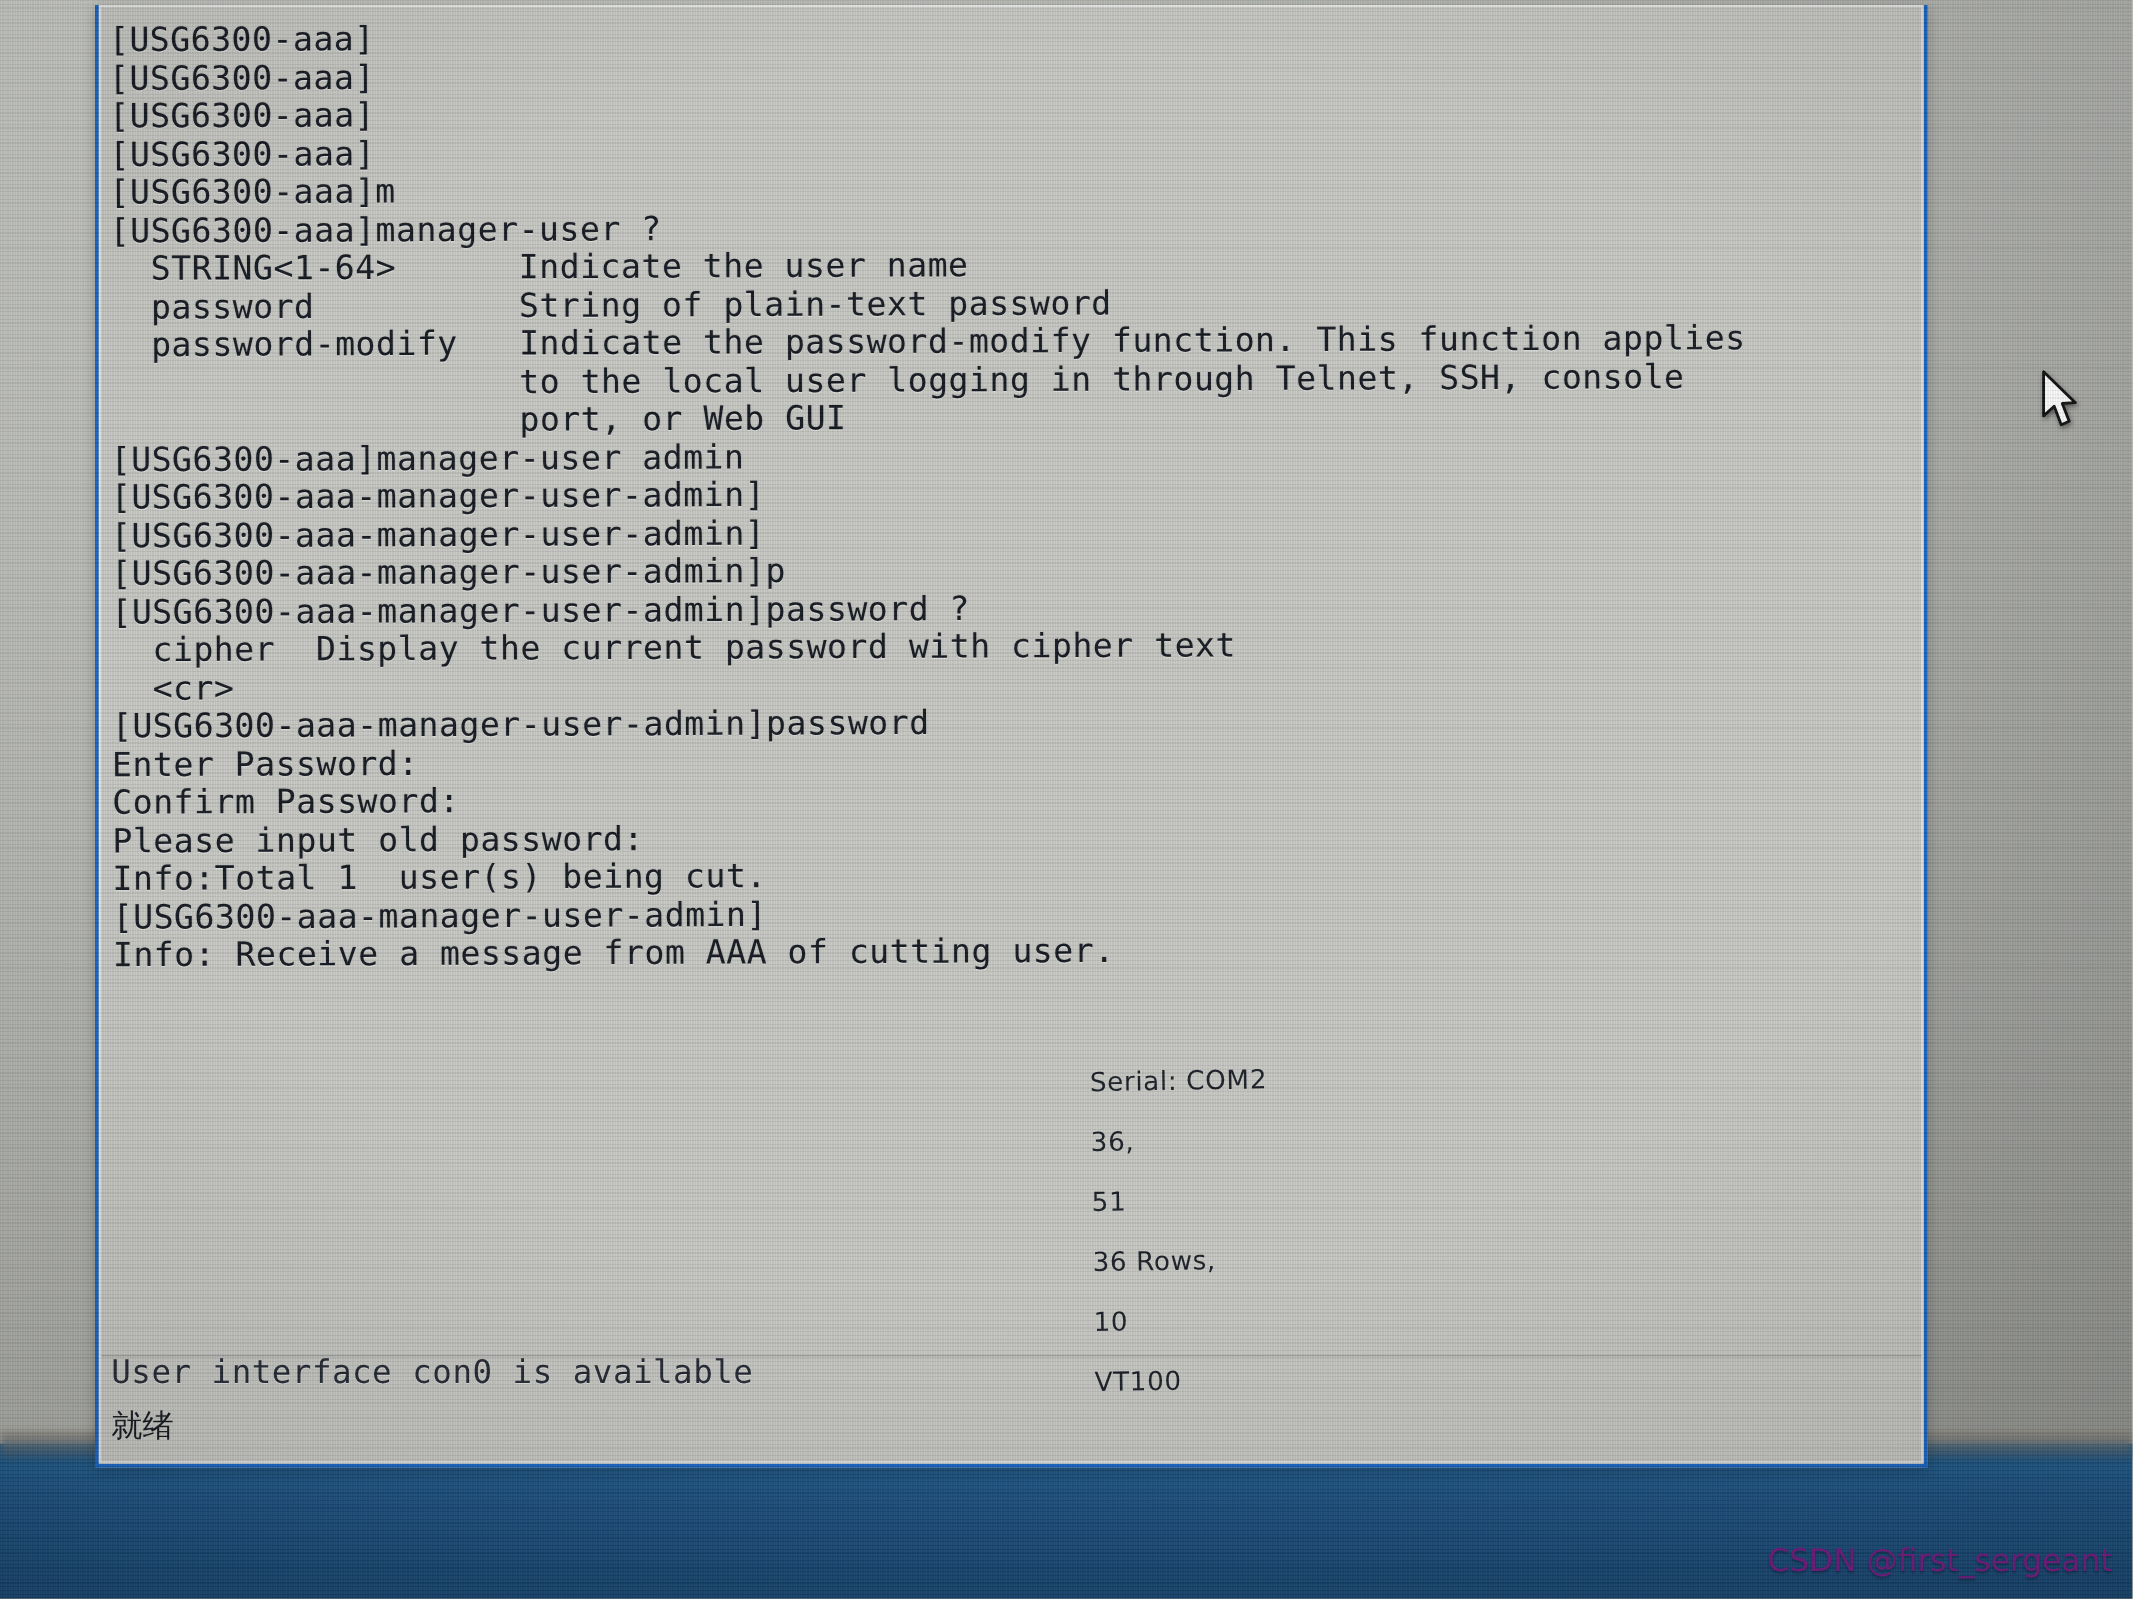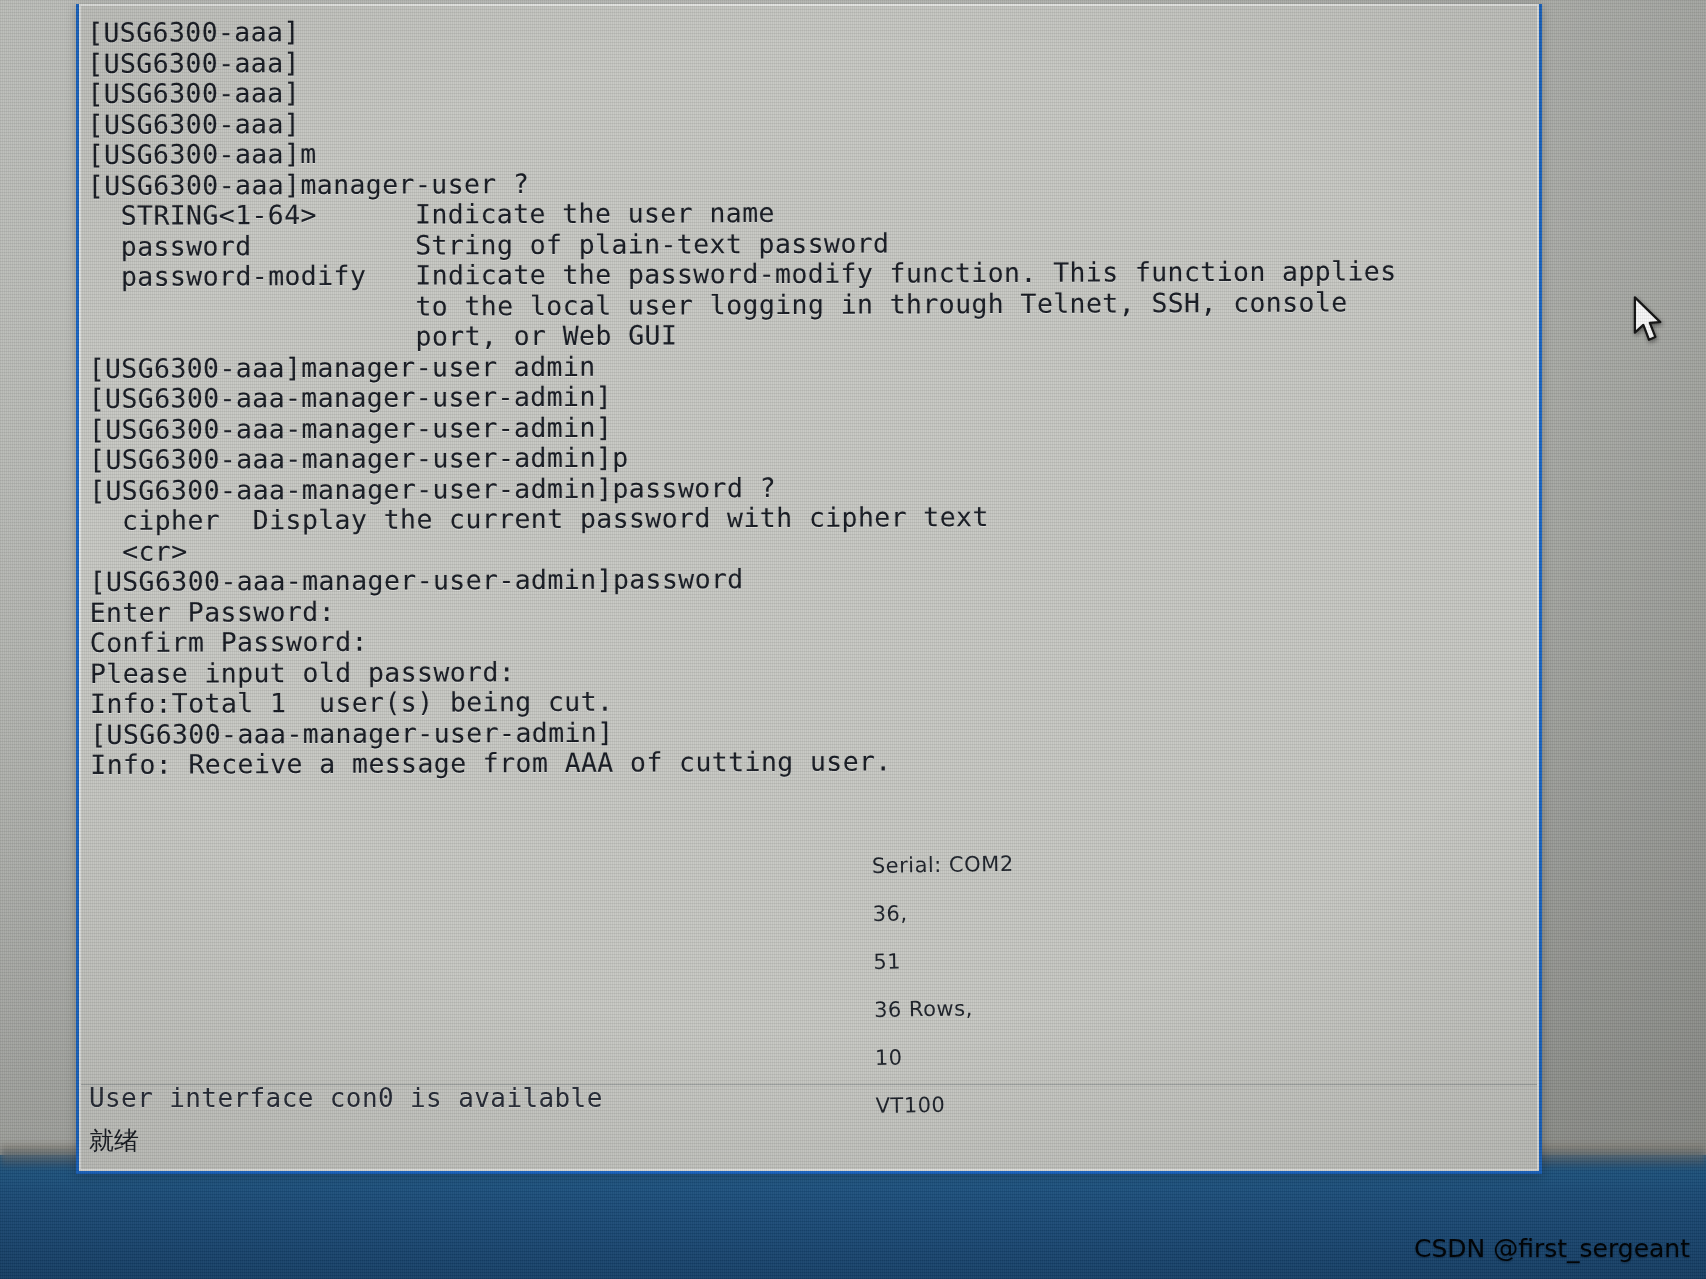--- a/index.html
+++ b/index.html
@@ -110,21 +110,21 @@
   
   #mouse-cursor{
     position:absolute;left:1632px;top:296px;z-index:30;
     width:34px;height:48px;
     filter:drop-shadow(1px 2px 2px rgba(0,0,0,0.45));
   }
 
   
   #watermark{
     position:absolute;right:16px;bottom:16px;z-index:60;
-    color:#000000;font-size:25px;
+    color:#701a75;font-size:25px;
     font-family:"DejaVu Sans","Liberation Sans",sans-serif;
     opacity:0.92;
     text-shadow:0 1px 2px rgba(0,0,0,0.35);
   }
 </style>
 </head>
 <body>
 
 <div id="photo-bg"></div>
 <div id="desktop-strip"></div>

